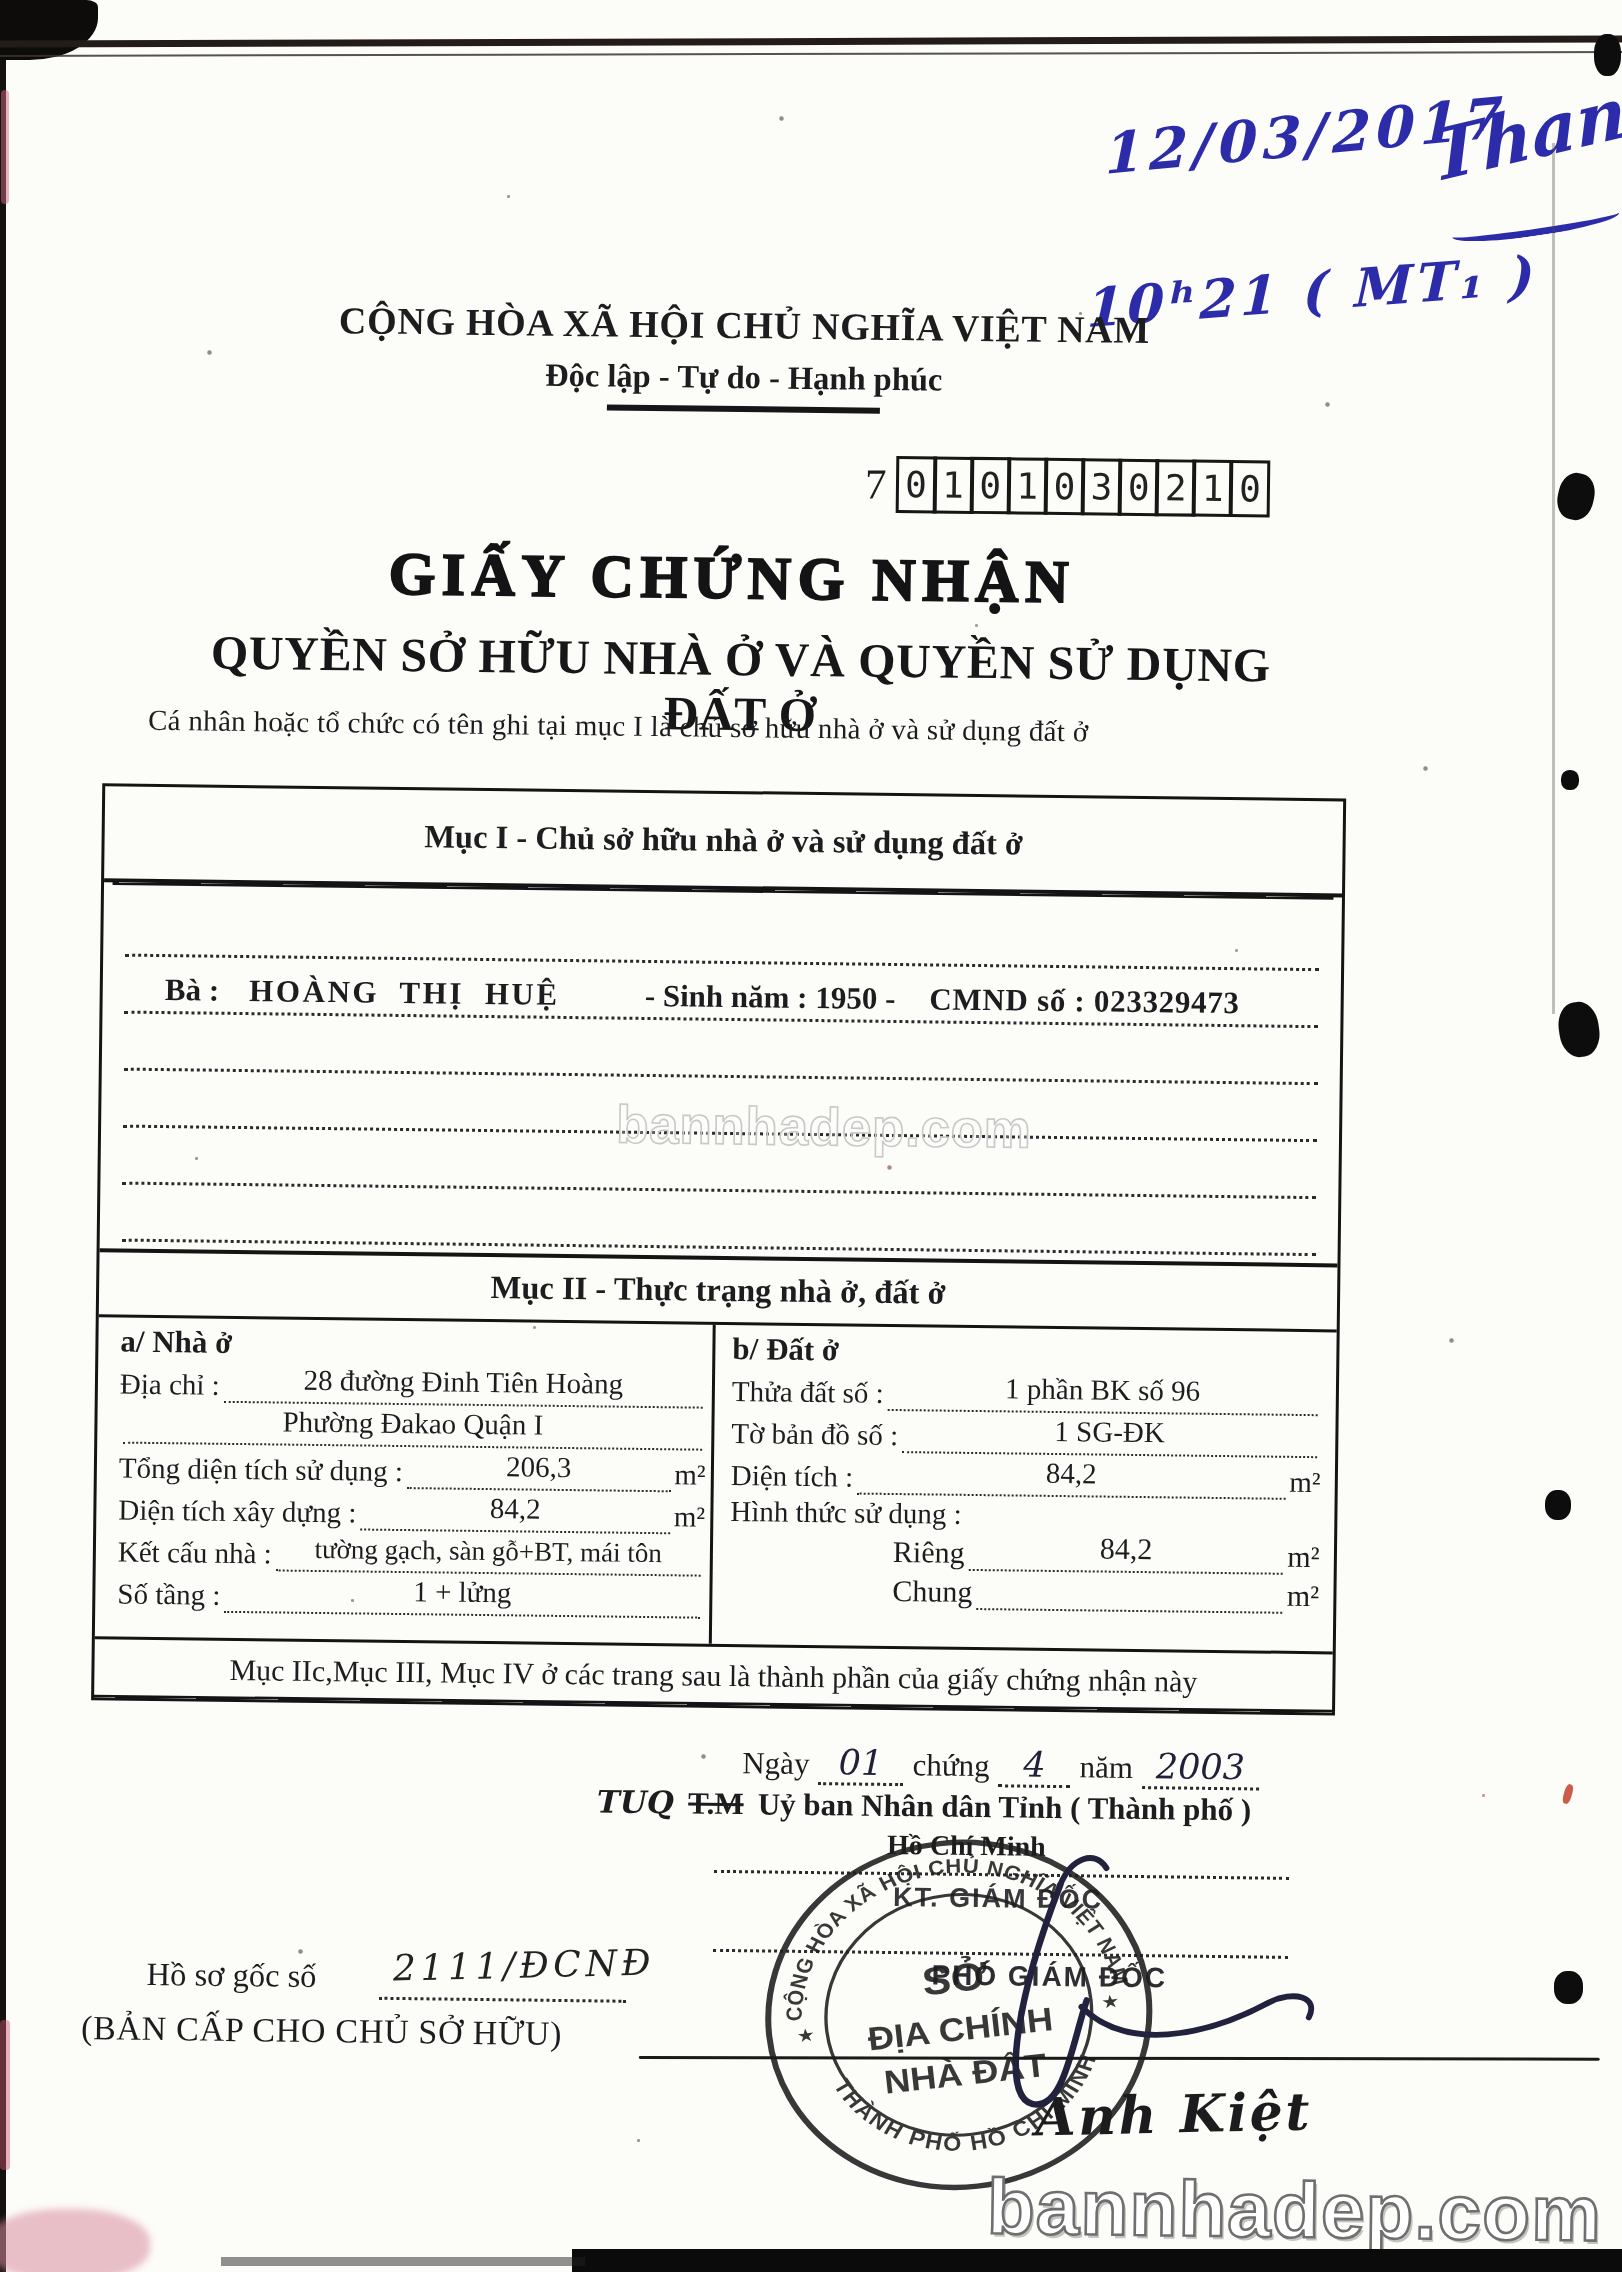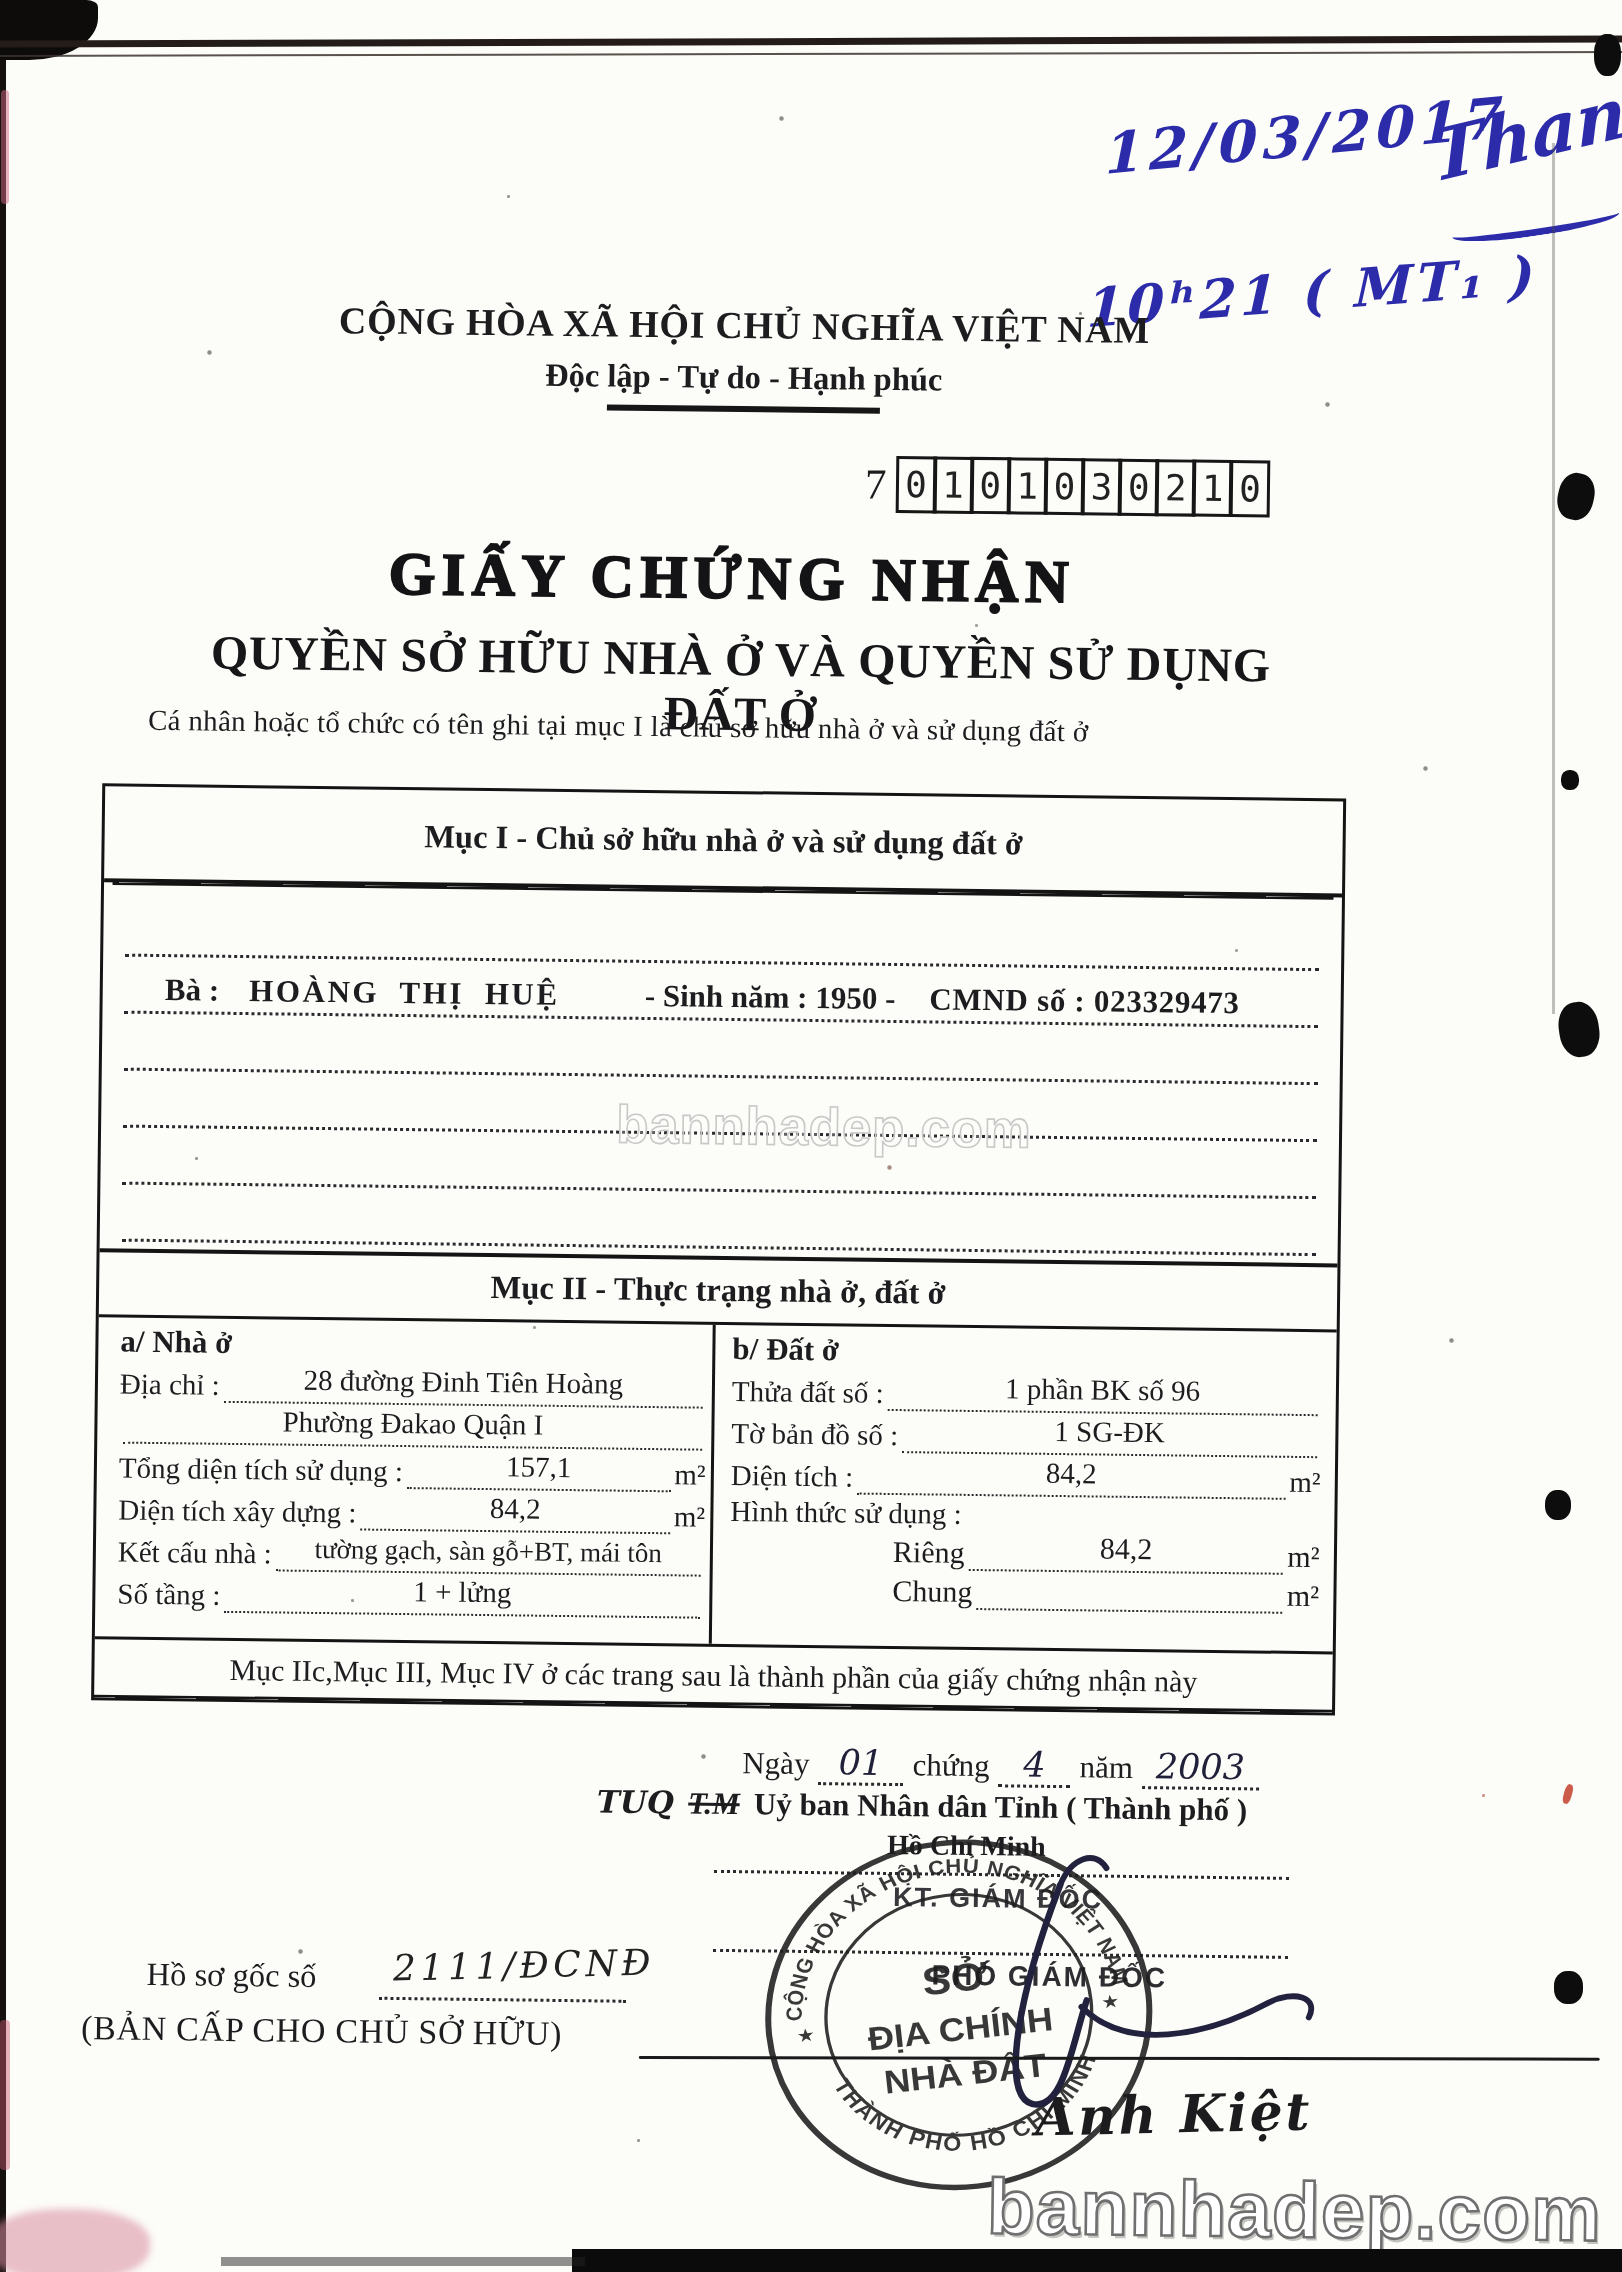--- a/index.html
+++ b/index.html
@@ -94,21 +94,21 @@
   .hwv{font-family:"DejaVu Serif",serif;font-style:italic;font-size:35px;color:#20203a;}
   .dateline{position:absolute;left:741px;top:1729px;display:flex;align-items:baseline;font-size:31px;}
   .dseg{display:inline-block;border-bottom:0;text-align:center;}
   .dseg.dots{border-bottom:3.3px dotted #2a2a2e;}
   .d-day{width:85px;}
   .d-month{width:72px;}
   .d-year{width:117px;}
   .dateline .w{margin:17px 9px;}
   .tuqline{position:absolute;left:605px;top:1786px;width:741px;font-size:31px;font-weight:bold;white-space:nowrap;}
   .tuq-hw{font-style:italic;font-family:"DejaVu Serif",serif;}
-  .strike{text-decoration:line-through;text-decoration-thickness:3.3px;margin:0 6.5px;font-style:italic;}
+  .strike{text-decoration:line-through;text-decoration-thickness:3.3px;margin:0 6.5px;}
   .cityline{position:absolute;left:611px;top:1828px;width:728px;text-align:center;font-size:28px;font-weight:600;}
   .sig-dot1{position:absolute;left:723px;top:1845px;width:575px;height:29px;border-bottom:3.9px dotted #2a2a2e;}
   .ktline{position:absolute;left:715px;top:1881px;width:585px;text-align:center;font-size:27px;font-weight:bold;
           font-family:"Liberation Sans","DejaVu Sans",sans-serif;letter-spacing:2px;color:#38383c;}
   .sig-dot2{position:absolute;left:723px;top:1924px;width:575px;height:29px;border-bottom:3.9px dotted #2a2a2e;}
   .pholine{position:absolute;left:806px;top:1958px;width:507px;text-align:center;font-size:28px;font-weight:bold;
            font-family:"Liberation Sans","DejaVu Sans",sans-serif;letter-spacing:2px;color:#2e2e32;}
 
   
   .stamp{position:absolute;left:768px;top:1831px;width:403px;height:364px;opacity:.88;transform:rotate(-7deg);}
@@ -197,21 +197,21 @@
           <div class="chead">a/ Nhà ở</div>
           <div class="row">
             <span class="lab">Địa chỉ :</span>
             <span class="fill"><span>28 đường Đinh Tiên Hoàng</span></span>
           </div>
           <div class="row">
             <span class="fill"><span>Phường Đakao Quận I</span></span>
           </div>
           <div class="row">
             <span class="lab">Tổng diện tích sử dụng :</span>
-            <span class="fill"><span>157,1</span></span>
+            <span class="fill"><span>206,3</span></span>
             <span class="unit">m²</span>
           </div>
           <div class="row">
             <span class="lab">Diện tích xây dựng :</span>
             <span class="fill"><span>84,2</span></span>
             <span class="unit">m²</span>
           </div>
           <div class="row">
             <span class="lab">Kết cấu nhà :</span>
             <span class="fill small-val"><span>tường gạch, sàn gỗ+BT, mái tôn</span></span>

